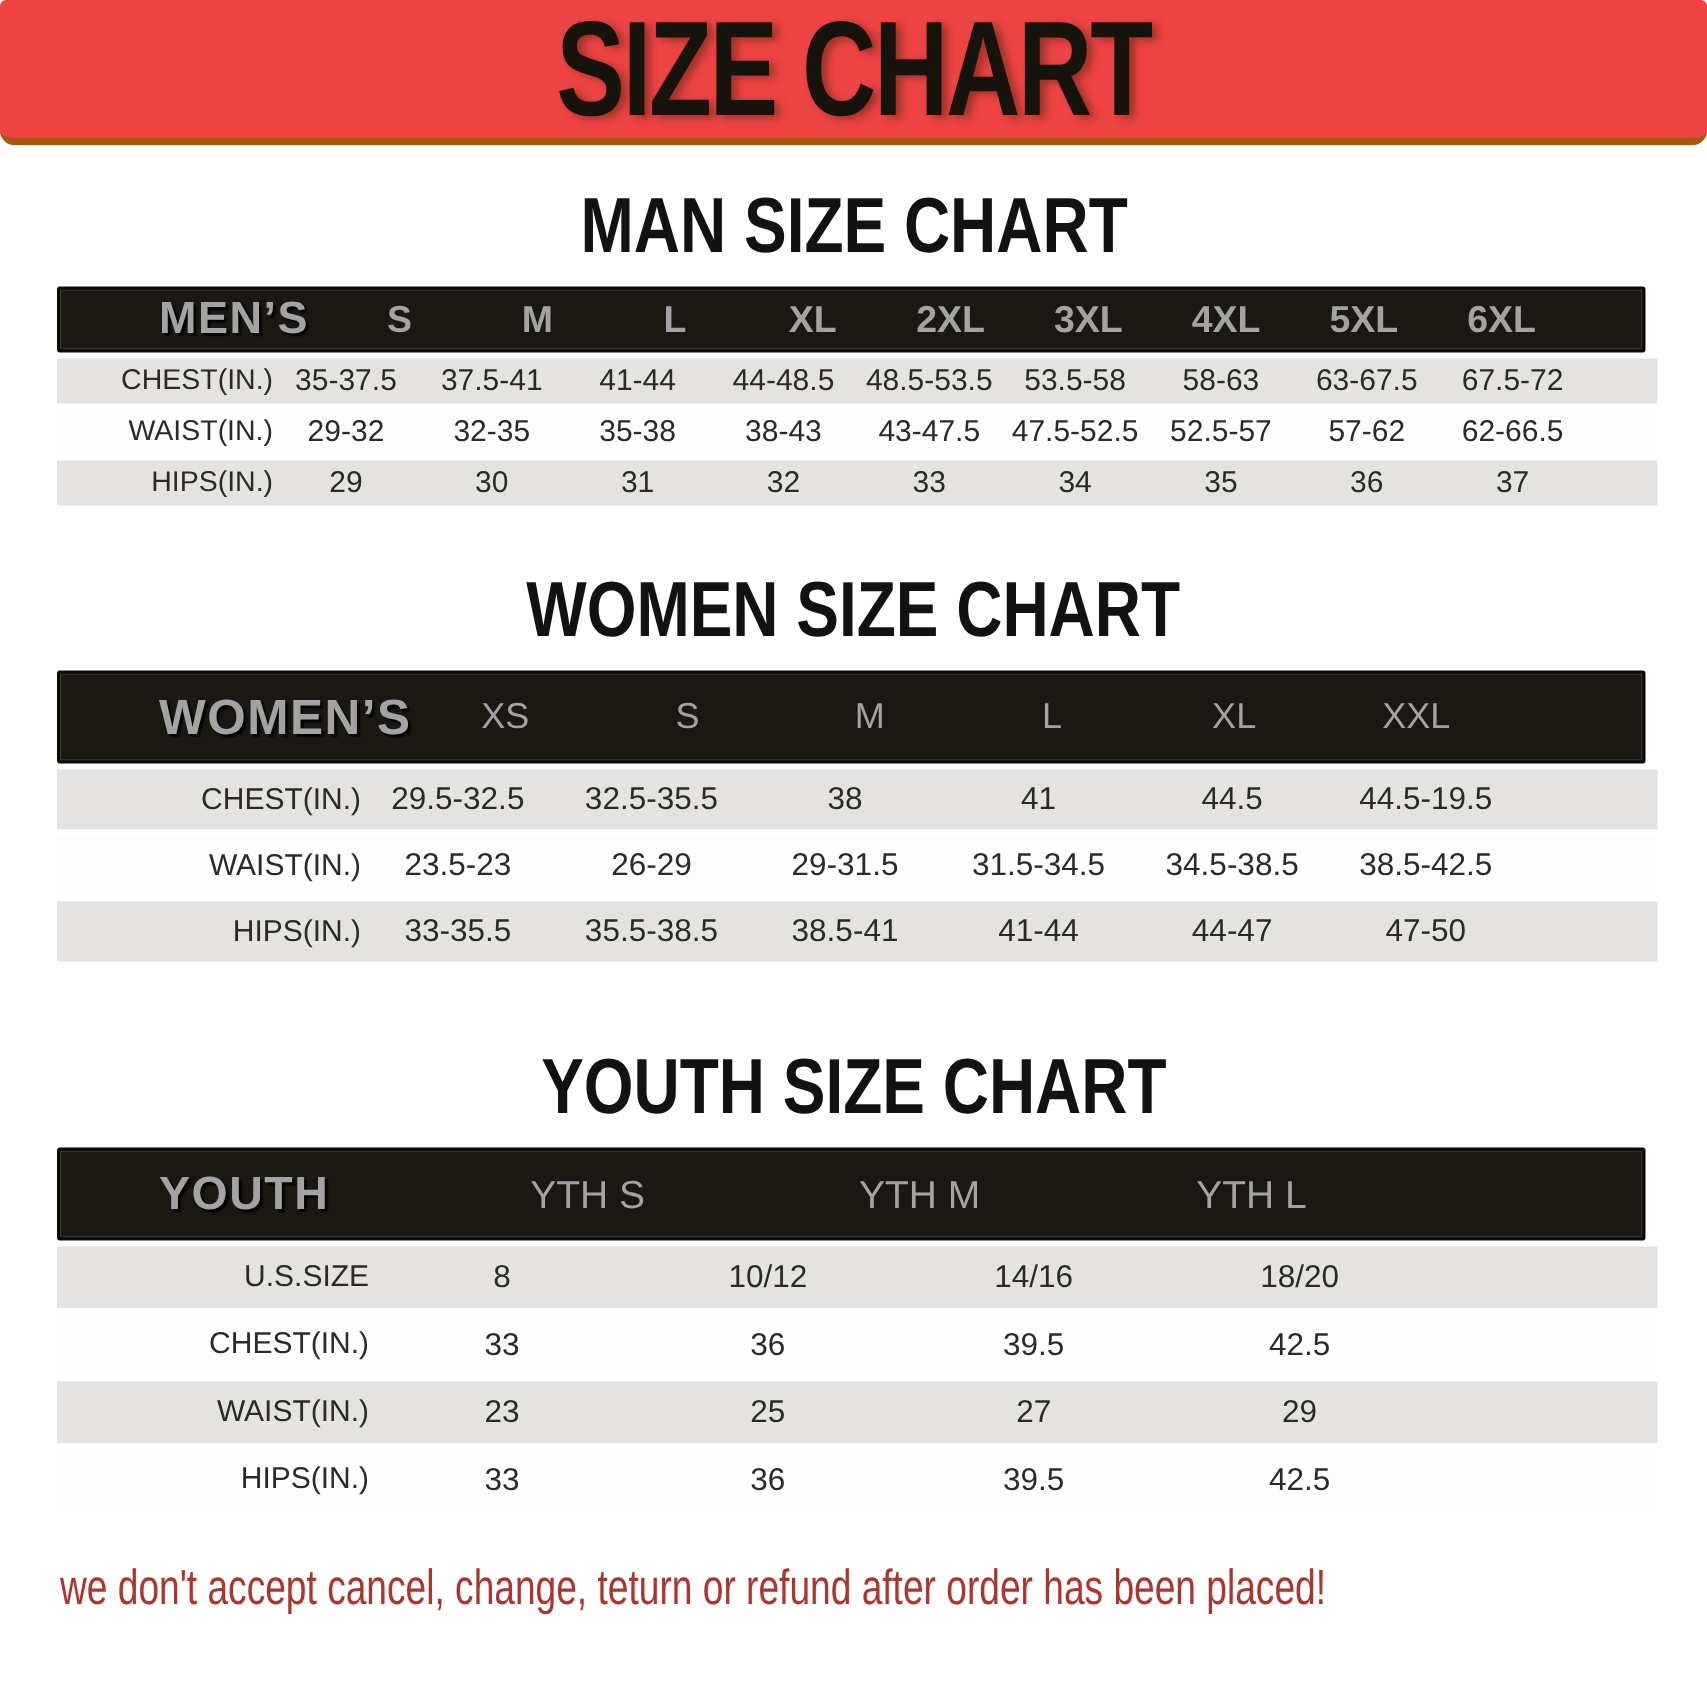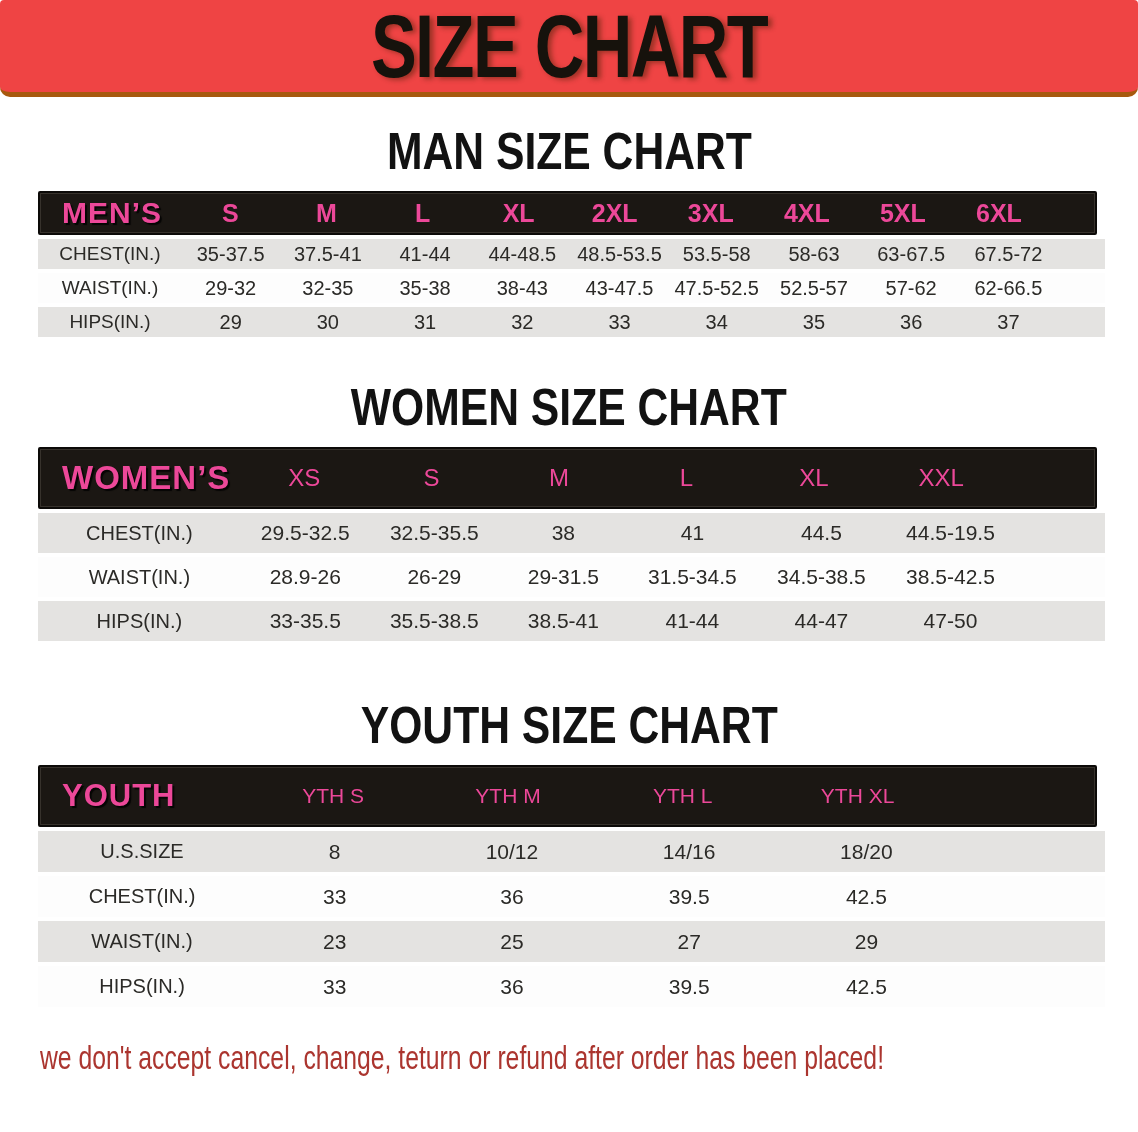--- a/index.html
+++ b/index.html
@@ -46,26 +46,27 @@
     transform: scaleX(0.82);
     letter-spacing: 0px;
   }
 
   
   .size-table { width: 1067px; margin-left: 38px; }
 
   .table-head {
     width: calc(100% - 8px);
     background: #1b1713;
-    color: #ec4899;
+    color: #a3a3a3;
     display: flex;
     align-items: center;
     border: 2px solid #0c0a08;
     border-radius: 2px;
     box-shadow: inset 0 0 0 1px #37322c;
+    padding-left: 44px;
   }
   .sec-men   .table-head { height: 44px; }
   .sec-women .table-head { height: 62px; }
   .sec-youth .table-head { height: 62px; }
 
   .head-label {
     font-weight: bold;
     padding-left: 22px;
     letter-spacing: 1px;
     white-space: nowrap;
@@ -76,35 +77,35 @@
   .sec-youth .head-label { font-size: 31px; width: 19.5%; }
 
   .cols { flex: 1; display: flex; align-items: center; }
   .sec-men   .table-head .cols, .sec-men   .table-row .cols { padding-right: 48px; }
   .sec-women .table-head .cols, .sec-women .table-row .cols { padding-right: 90px; }
   .sec-youth .table-head .cols, .sec-youth .table-row .cols { padding-right: 150px; }
 
   .head-col { flex: 1; text-align: center; white-space: nowrap; }
   .sec-men   .head-col { font-size: 25px; font-weight: bold; }
   .sec-women .head-col { font-size: 24px; font-weight: normal; }
-  .sec-youth .head-col { font-size: 21px; font-weight: normal; }
+  .sec-youth .head-col { font-size: 26px; font-weight: normal; }
 
   .table-row {
     display: flex;
     align-items: center;
     margin-top: 4px;
     color: #2b2a27;
   }
   .row-gray  { background: #e4e3e1; }
   .row-white { background: #fdfdfd; }
   .sec-men   .table-row { height: 30px; }
   .sec-women .table-row { height: 40px; }
   .sec-youth .table-row { height: 41px; }
 
-  .row-label { text-align: center; white-space: nowrap; }
+  .row-label { text-align: right; white-space: nowrap; }
   .sec-men   .row-label { width: 13.5%; font-size: 19px; }
   .sec-women .row-label { width: 19%;  font-size: 20px; }
   .sec-youth .row-label { width: 19.5%; font-size: 20px; }
 
   .cell { flex: 1; text-align: center; white-space: nowrap; }
   .sec-men   .cell { font-size: 20px; }
   .sec-women .cell { font-size: 21px; }
   .sec-youth .cell { font-size: 21px; }
 
   
@@ -211,21 +212,21 @@
             <div class="cell">32.5-35.5</div>
             <div class="cell">38</div>
             <div class="cell">41</div>
             <div class="cell">44.5</div>
             <div class="cell">44.5-19.5</div>
           </div>
         </div>
         <div class="table-row row-white">
           <div class="row-label">WAIST(IN.)</div>
           <div class="cols">
-            <div class="cell">28.9-26</div>
+            <div class="cell">23.5-23</div>
             <div class="cell">26-29</div>
             <div class="cell">29-31.5</div>
             <div class="cell">31.5-34.5</div>
             <div class="cell">34.5-38.5</div>
             <div class="cell">38.5-42.5</div>
           </div>
         </div>
         <div class="table-row row-gray">
           <div class="row-label">HIPS(IN.)</div>
           <div class="cols">
@@ -241,21 +242,20 @@
     </section>
     <section class="size-section sec-youth">
       <h2 class="section-heading"><span class="heading-text">YOUTH SIZE CHART</span></h2>
       <div class="size-table">
         <div class="table-head">
           <div class="head-label">YOUTH</div>
           <div class="cols">
             <div class="head-col">YTH S</div>
             <div class="head-col">YTH M</div>
             <div class="head-col">YTH L</div>
-            <div class="head-col">YTH XL</div>
           </div>
         </div>
         <div class="table-row row-gray">
           <div class="row-label">U.S.SIZE</div>
           <div class="cols">
             <div class="cell">8</div>
             <div class="cell">10/12</div>
             <div class="cell">14/16</div>
             <div class="cell">18/20</div>
           </div>

